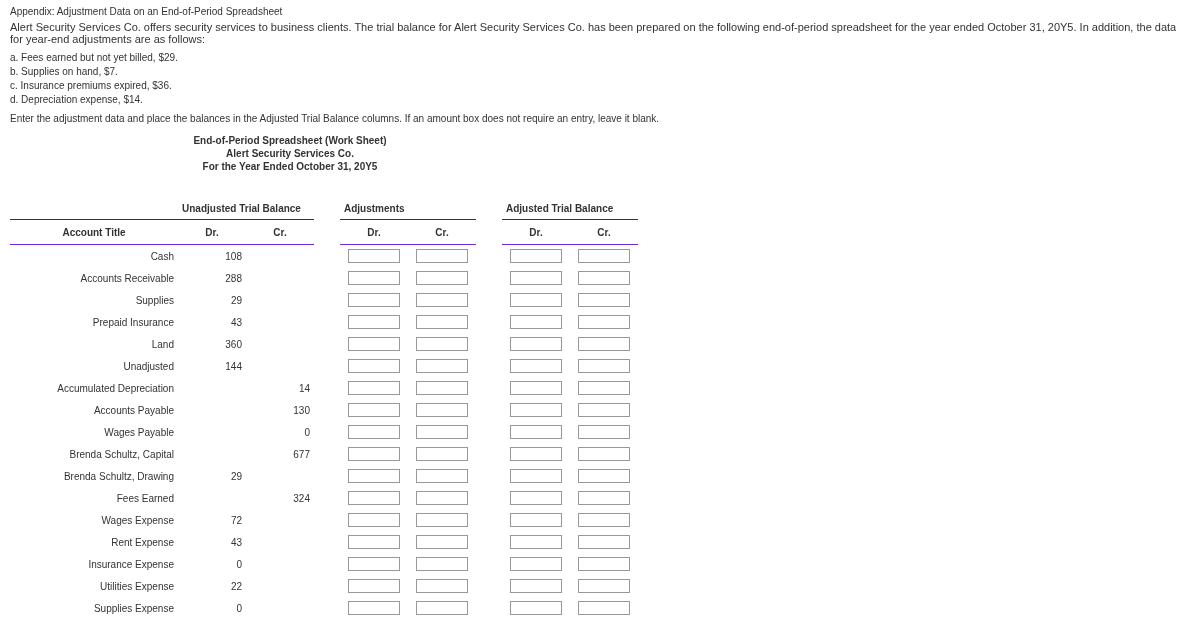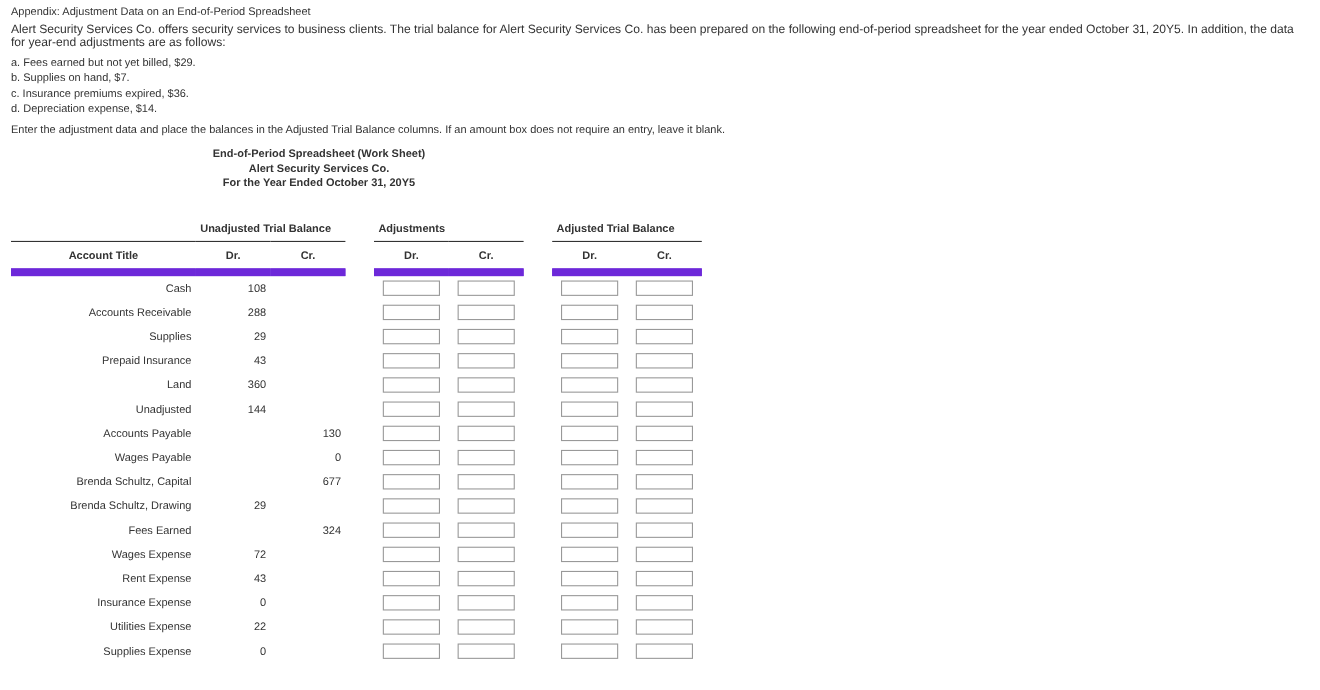--- a/index.html
+++ b/index.html
@@ -23,21 +23,21 @@
   input[type=text] {
     width: 52px;
     height: 14px;
     border: 1px solid #999;
     font-size: 10px;
     text-align: right;
     padding: 0 2px;
     box-sizing: border-box;
   }
   .group-header td { text-align: left; font-weight: bold; padding-bottom: 2px; }
-  .sub-header td { text-align: center; font-weight: bold; border-bottom: 7px solid #6d28d9; border-top: 1px solid #333; padding: 3px 4px; }
+  .sub-header td { text-align: center; font-weight: bold; border-bottom: 1px solid #6d28d9; border-top: 1px solid #333; padding: 3px 4px; }
   .sub-header td.acct-col { text-align: center; }
   .spacer { width: 18px; }
   .pad-top { padding-top: 18px; }
 </style>
 </head>
 <body>
 
 <div class="title">Appendix: Adjustment Data on an End-of-Period Spreadsheet</div>
 <div class="intro">Alert Security Services Co. offers security services to business clients. The trial balance for Alert Security Services Co. has been prepared on the following end-of-period spreadsheet for the year ended October 31, 20Y5. In addition, the data for year-end adjustments are as follows:</div>
 <div class="adj-list">
@@ -137,20 +137,31 @@
         <td class="num-col">144</td>
         <td class="num-col"></td>
         <td class="spacer"></td>
         <td class="input-col"><input type="text" style=""></td>
         <td class="input-col"><input type="text" style=""></td>
         <td class="spacer"></td>
         <td class="input-col"><input type="text" style=""></td>
         <td class="input-col"><input type="text" style=""></td>
       </tr>
       <tr>
+        <td class="acct-col">Accumulated Depreciation</td>
+        <td class="num-col"></td>
+        <td class="num-col">14</td>
+        <td class="spacer"></td>
+        <td class="input-col"><input type="text" style=""></td>
+        <td class="input-col"><input type="text" style=""></td>
+        <td class="spacer"></td>
+        <td class="input-col"><input type="text" style=""></td>
+        <td class="input-col"><input type="text" style=""></td>
+      </tr>
+      <tr>
         <td class="acct-col">Accounts Payable</td>
         <td class="num-col"></td>
         <td class="num-col">130</td>
         <td class="spacer"></td>
         <td class="input-col"><input type="text" style=""></td>
         <td class="input-col"><input type="text" style=""></td>
         <td class="spacer"></td>
         <td class="input-col"><input type="text" style=""></td>
         <td class="input-col"><input type="text" style=""></td>
       </tr>

